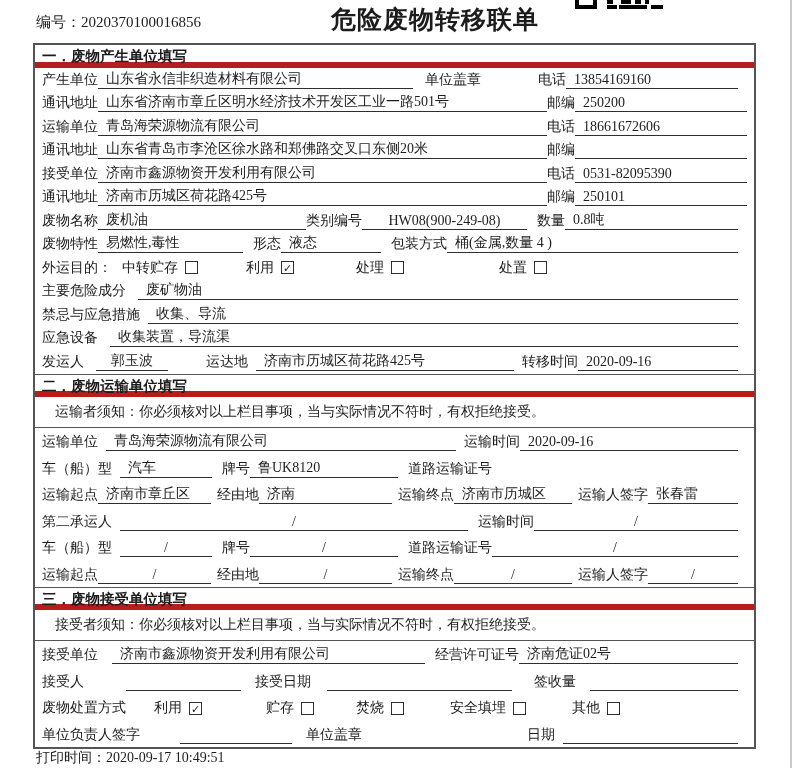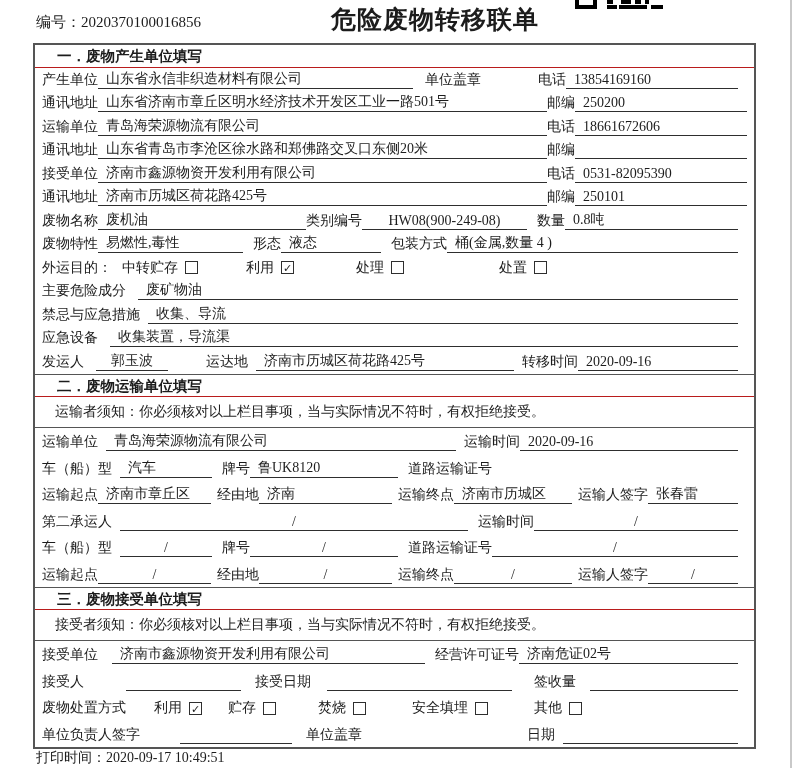--- a/index.html
+++ b/index.html
@@ -11,21 +11,21 @@
     position:relative;
     overflow:hidden;
   }
   .serial { position:absolute; left:36px; top:13px; font-size:15px; white-space:nowrap; }
   .title  { position:absolute; left:331px; top:3px; font-size:25px; font-weight:bold; letter-spacing:1px; white-space:nowrap; }
   .qr { position:absolute; left:575px; top:0; width:90px; height:9px; }
   .qr div { position:absolute; background:#000; }
   .scan-line { position:absolute; left:790px; top:0; width:2px; height:768px; background:#c9c9c9; }
 
   .form-table { position:absolute; left:33px; top:43px; width:723px; border:2px solid #555; background:#fff; }
-  .sec-header { height:23px; line-height:22px; font-weight:bold; font-size:14.5px; padding-left:22px; border-bottom:1px solid #b91c1c; white-space:nowrap; }
+  .sec-header { height:23px; line-height:22px; font-weight:bold; font-size:14.5px; padding-left:7px; border-bottom:6px solid #b91c1c; white-space:nowrap; }
   .sec-header.mid { border-top:1px solid #555; }
   .notice { height:31px; line-height:30px; padding-left:20px; border-bottom:1px solid #555; font-size:14px; white-space:nowrap; }
 
   .row { display:flex; align-items:flex-end; height:23.5px; padding:0 16px 3px 7px; font-size:14px; white-space:nowrap; }
   .row2 { height:26.5px; }
   .lbl { flex:none; }
   .val { border-bottom:1px solid #2e2e2e; padding:0 8px; min-height:17px; flex:none; }
   .grow { flex:1; }
   .sp { flex:1; }
   .ctr { text-align:center; }
@@ -245,21 +245,21 @@
     <span class="lbl" style="margin-left:22px;">签收量</span>
     <span class="val grow" style="margin-left:14px;"></span>
   </div>
 
   <div class="row row2">
     <span class="lbl">废物处置方式</span>
     <span class="opt" style="margin-left:28px;">
       <span>利用</span>
       <span class="cb checked"></span>
     </span>
-    <span class="opt" style="margin-left:26px;">
+    <span class="opt" style="margin-left:64px;">
       <span>贮存</span>
       <span class="cb"></span>
     </span>
     <span class="opt" style="margin-left:42px;">
       <span>焚烧</span>
       <span class="cb"></span>
     </span>
     <span class="opt" style="margin-left:46px;">
       <span>安全填埋</span>
       <span class="cb"></span>

